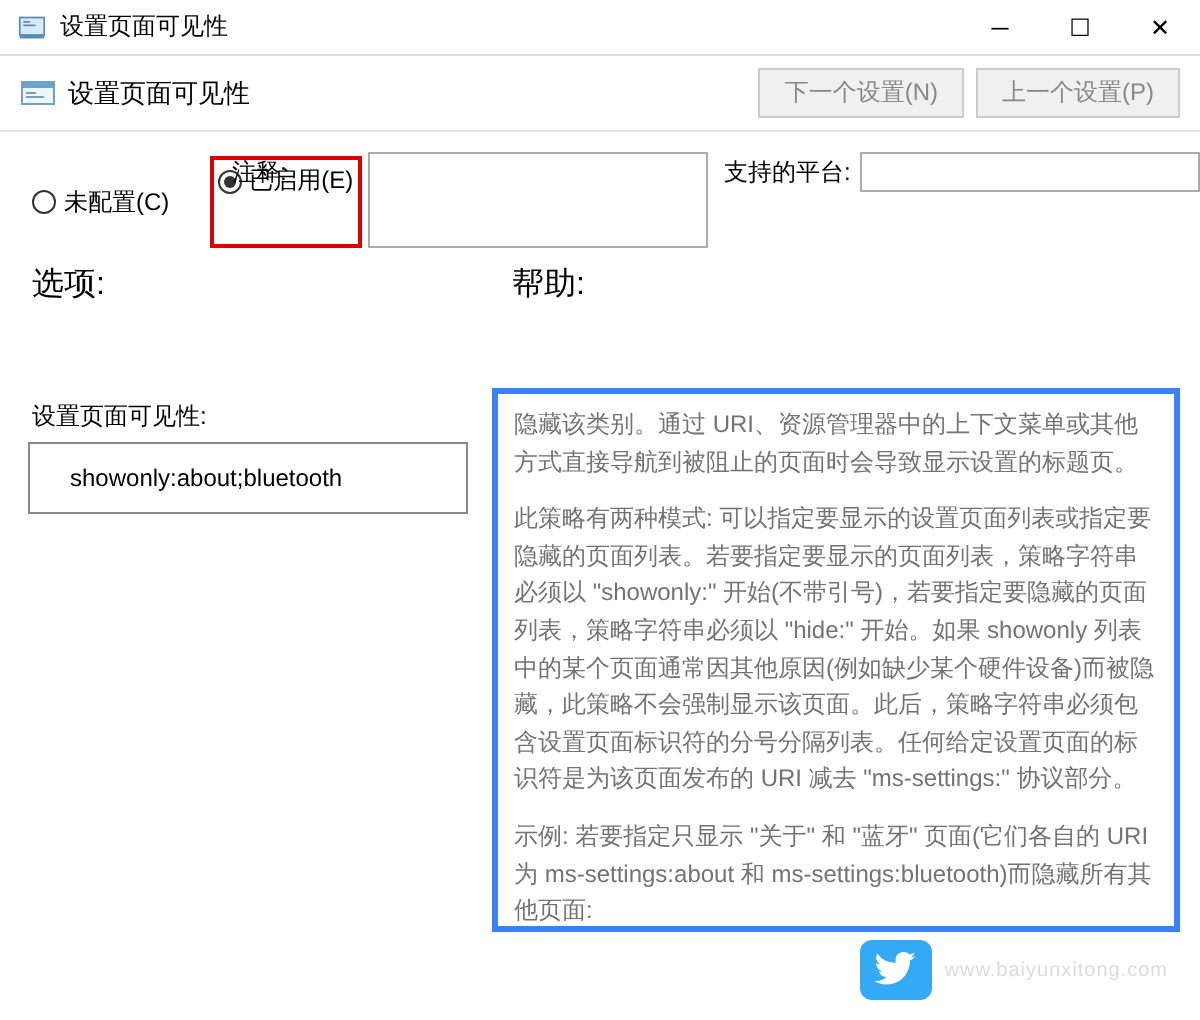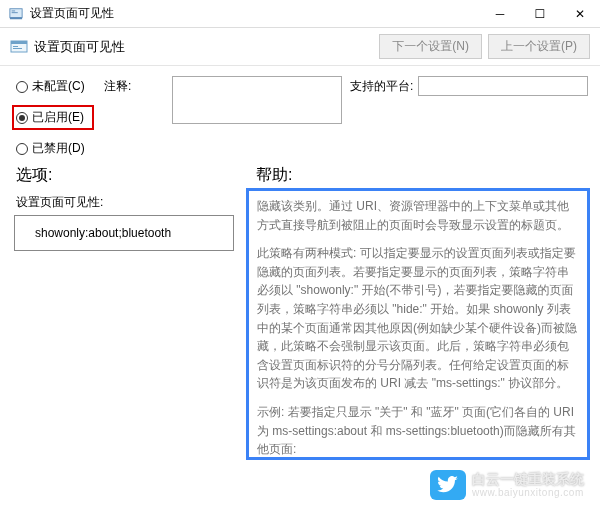--- a/index.html
+++ b/index.html
@@ -50,22 +50,22 @@
       color: #888;
     }
     .config-area {
       padding: 10px 12px 4px 16px;
       display: flex;
       gap: 10px;
     }
     .radio-col {
       width: 90px;
       display: flex;
-      flex-direction: column;
-      gap: 10px;
+      flex-direction: row;
+      gap: 24px;
       padding-top: 2px;
     }
     .radio-row { display: flex; align-items: center; gap: 4px; font-size: 12px; white-space: nowrap;}
     .radio { width: 12px; height: 12px; border-radius: 50%; border: 1px solid #333; display: inline-flex; align-items: center; justify-content: center; }
     .radio.checked::after { content:""; width: 6px; height: 6px; background:#333; border-radius:50%; }
     .highlight-red { border: 2px solid #d00; padding: 2px 2px; margin-left:-4px; }
     .fields-col { flex: 1; display: flex; flex-direction: row; gap: 8px; }
     .field-row { display: flex; align-items: flex-start; gap: 6px; }
     .field-label { width: 62px; text-align: left; padding-top: 2px; white-space: nowrap;}
     .textbox {
@@ -83,20 +83,21 @@
       display: flex;
       font-size: 16px;
     }
     .labels-row .left { flex: 0 0 230px; }
     .labels-row .right { flex: 1; padding-left: 10px;}
     .lower {
       display: flex;
       padding: 0 10px 8px 10px;
       gap: 8px;
       height: 280px;
+      margin-top: 39px;
     }
     .left-pane {
       width: 228px;
       display: flex; flex-direction: column;
       padding: 6px 4px;
     }
     .left-pane-label {
       font-size: 12px;
       margin-bottom: 4px;
       padding-left: 2px;
@@ -227,16 +228,15 @@
   </div>
 </div>
 
 <div class="watermark">
   <div class="badge">
     <svg width="22" height="18" viewBox="0 0 24 20">
         <path d="M23 2.4a9 9 0 0 1-2.6.7A4.5 4.5 0 0 0 22.3.3a9 9 0 0 1-2.8 1.1A4.5 4.5 0 0 0 11.8 5c0 .35 0 .7.08 1A12.8 12.8 0 0 1 1.6.8a4.5 4.5 0 0 0 1.4 6A4.5 4.5 0 0 1 .9 6.2v.06a4.5 4.5 0 0 0 3.6 4.4 4.5 4.5 0 0 1-2 .08 4.5 4.5 0 0 0 4.2 3.1A9 9 0 0 1 0 16.1 12.7 12.7 0 0 0 6.9 18c8.3 0 12.8-6.8 12.8-12.7v-.58A9 9 0 0 0 23 2.4z" fill="#fff"></path>
       </svg>
   </div>
   <div class="wtext">
-    <div class="t1">白云一键重装系统</div>
     <div class="t2">www.baiyunxitong.com</div>
   </div>
 </div>
 
 </body></html>

